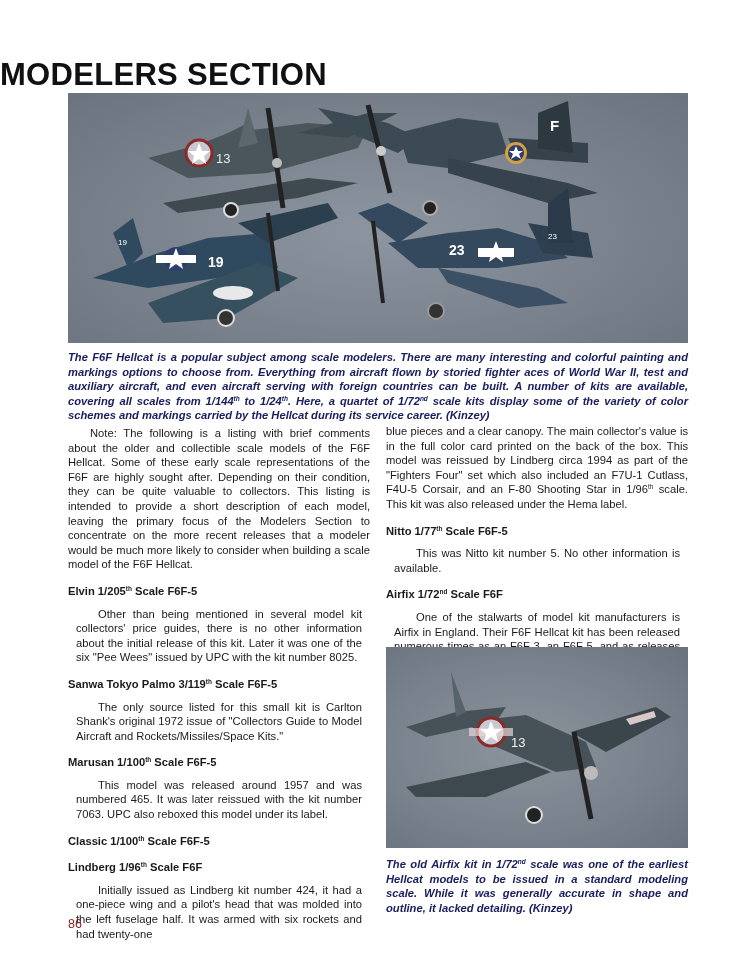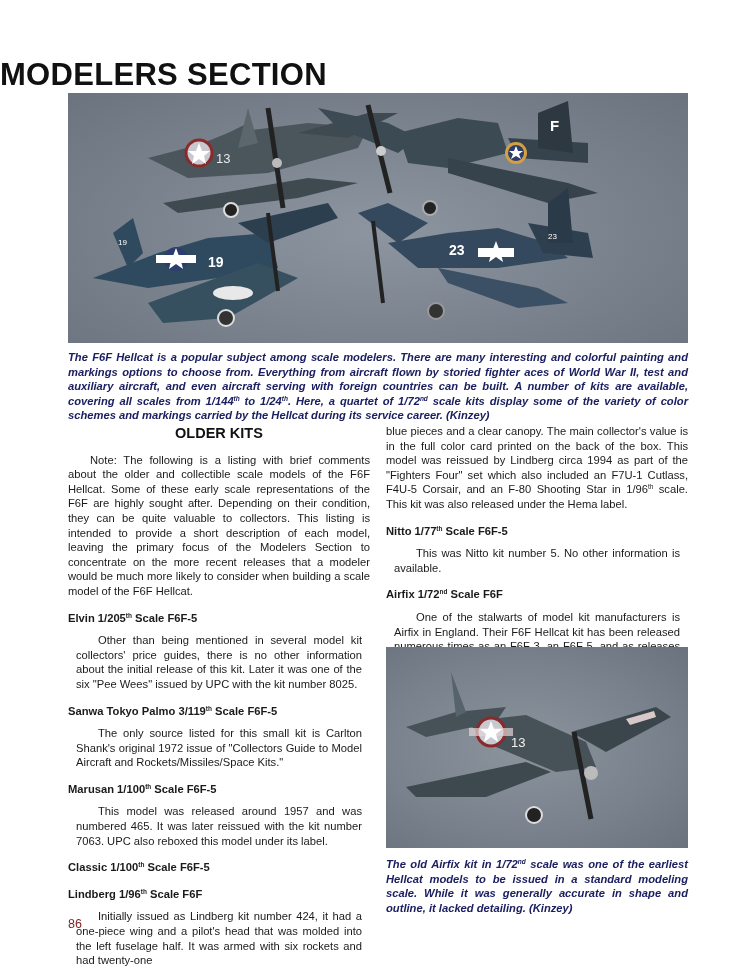--- a/index.html
+++ b/index.html
@@ -95,21 +95,20 @@
     <line x1="305" y1="128" x2="315" y2="210" stroke="#222" stroke-width="4"></line>
     <circle cx="368" cy="218" r="8" fill="#333" stroke="#999" stroke-width="2"></circle>
   </svg>
 </div>
 
 <div class="caption caption-top">
   <span>The F6F Hellcat is a popular subject among scale modelers.  There are many interesting and colorful painting and markings options to choose from.  Everything from aircraft flown by storied fighter aces of World War II, test and auxiliary aircraft, and even aircraft serving with foreign countries can be built.  A number of kits are available, covering all scales from 1/144</span><sup>th</sup><span> to 1/24</span><sup>th</sup><span>.  Here, a quartet of 1/72</span><sup>nd</sup><span> scale kits display some of the variety of color schemes and markings carried by the Hellcat during its service career.  (Kinzey)</span>
 </div>
 
 <div class="col col-left">
-  <div class="sec-head">OLDER KITS</div>
   <p class="note">Note: The following is a listing with brief comments about the older and collectible scale models of the F6F Hellcat. Some of these early scale representations of the F6F are highly sought after.  Depending on their condition, they can be quite valuable to collectors.  This listing is intended to provide a short description of each model, leaving the primary focus of the Modelers Section to concentrate on the more recent releases that a modeler would be much more likely to consider when building a scale model of the F6F Hellcat.</p>
 
   <div class="kit">
     <p class="kit-title"><span>Elvin 1/205</span><sup>th</sup><span> Scale F6F-5</span></p>
     <p class="kit-body">Other than being mentioned in several model kit collectors' price guides, there is no other information about the initial release of this kit.  Later it was one of the six "Pee Wees" issued by UPC with the kit number 8025.</p>
   </div>
   <div class="kit">
     <p class="kit-title"><span>Sanwa Tokyo Palmo 3/119</span><sup>th</sup><span> Scale F6F-5</span></p>
     <p class="kit-body">The only source listed for this small kit is Carlton Shank's original 1972 issue of "Collectors Guide to Model Aircraft and Rockets/Missiles/Space Kits."</p>
   </div>

